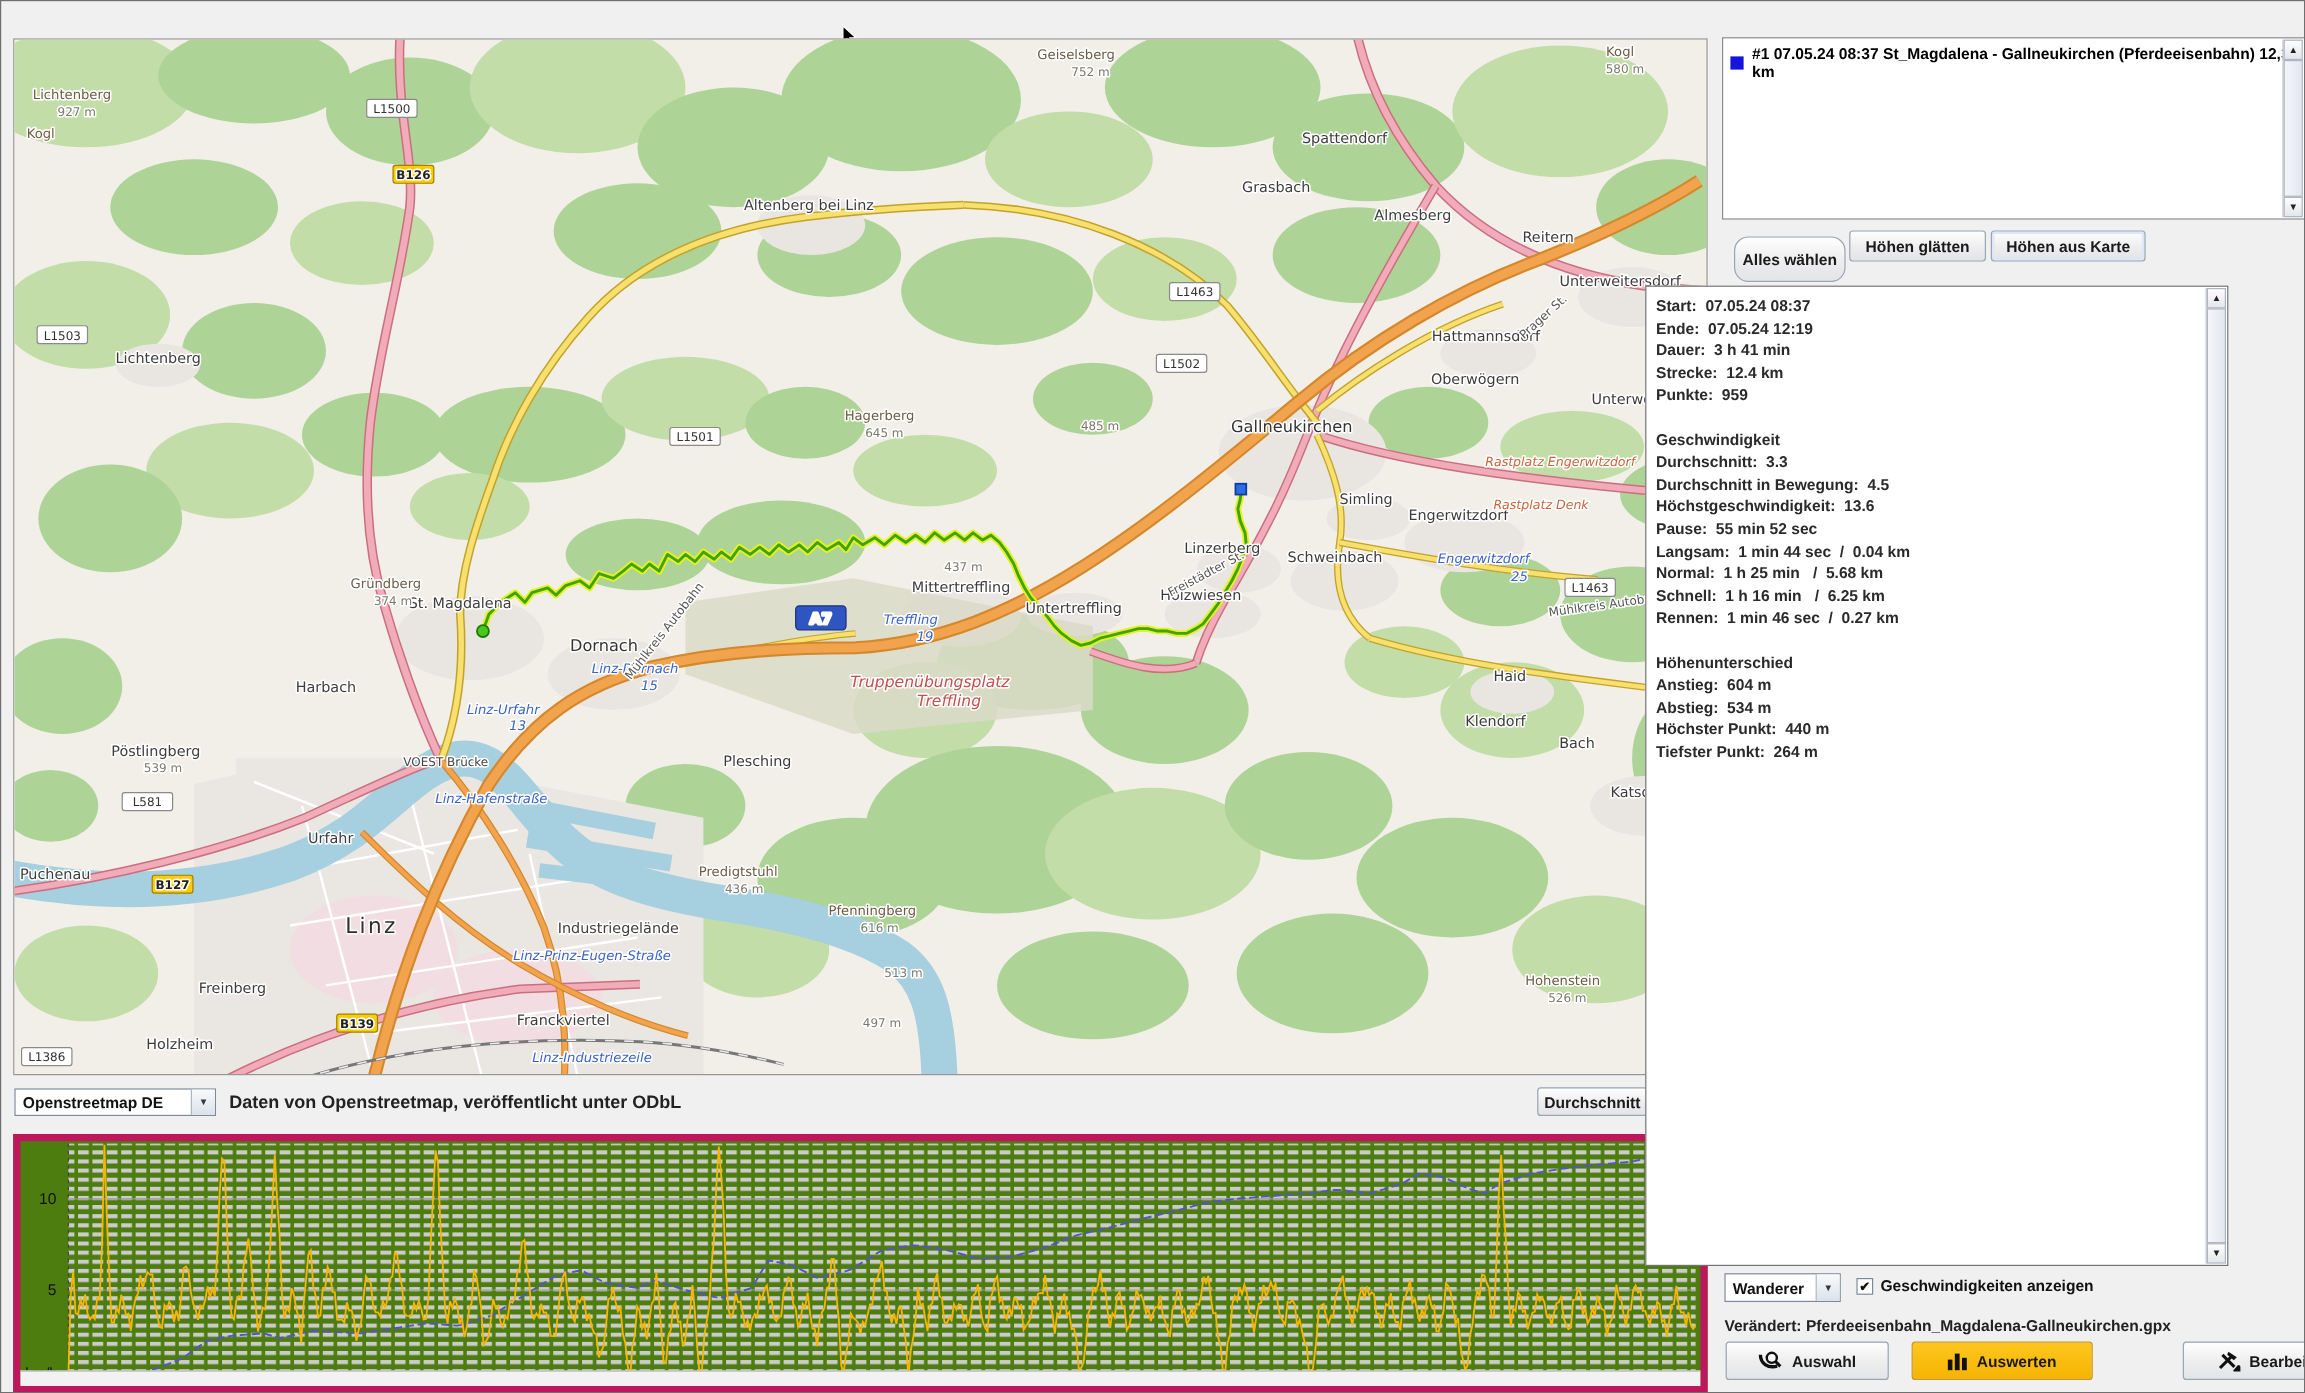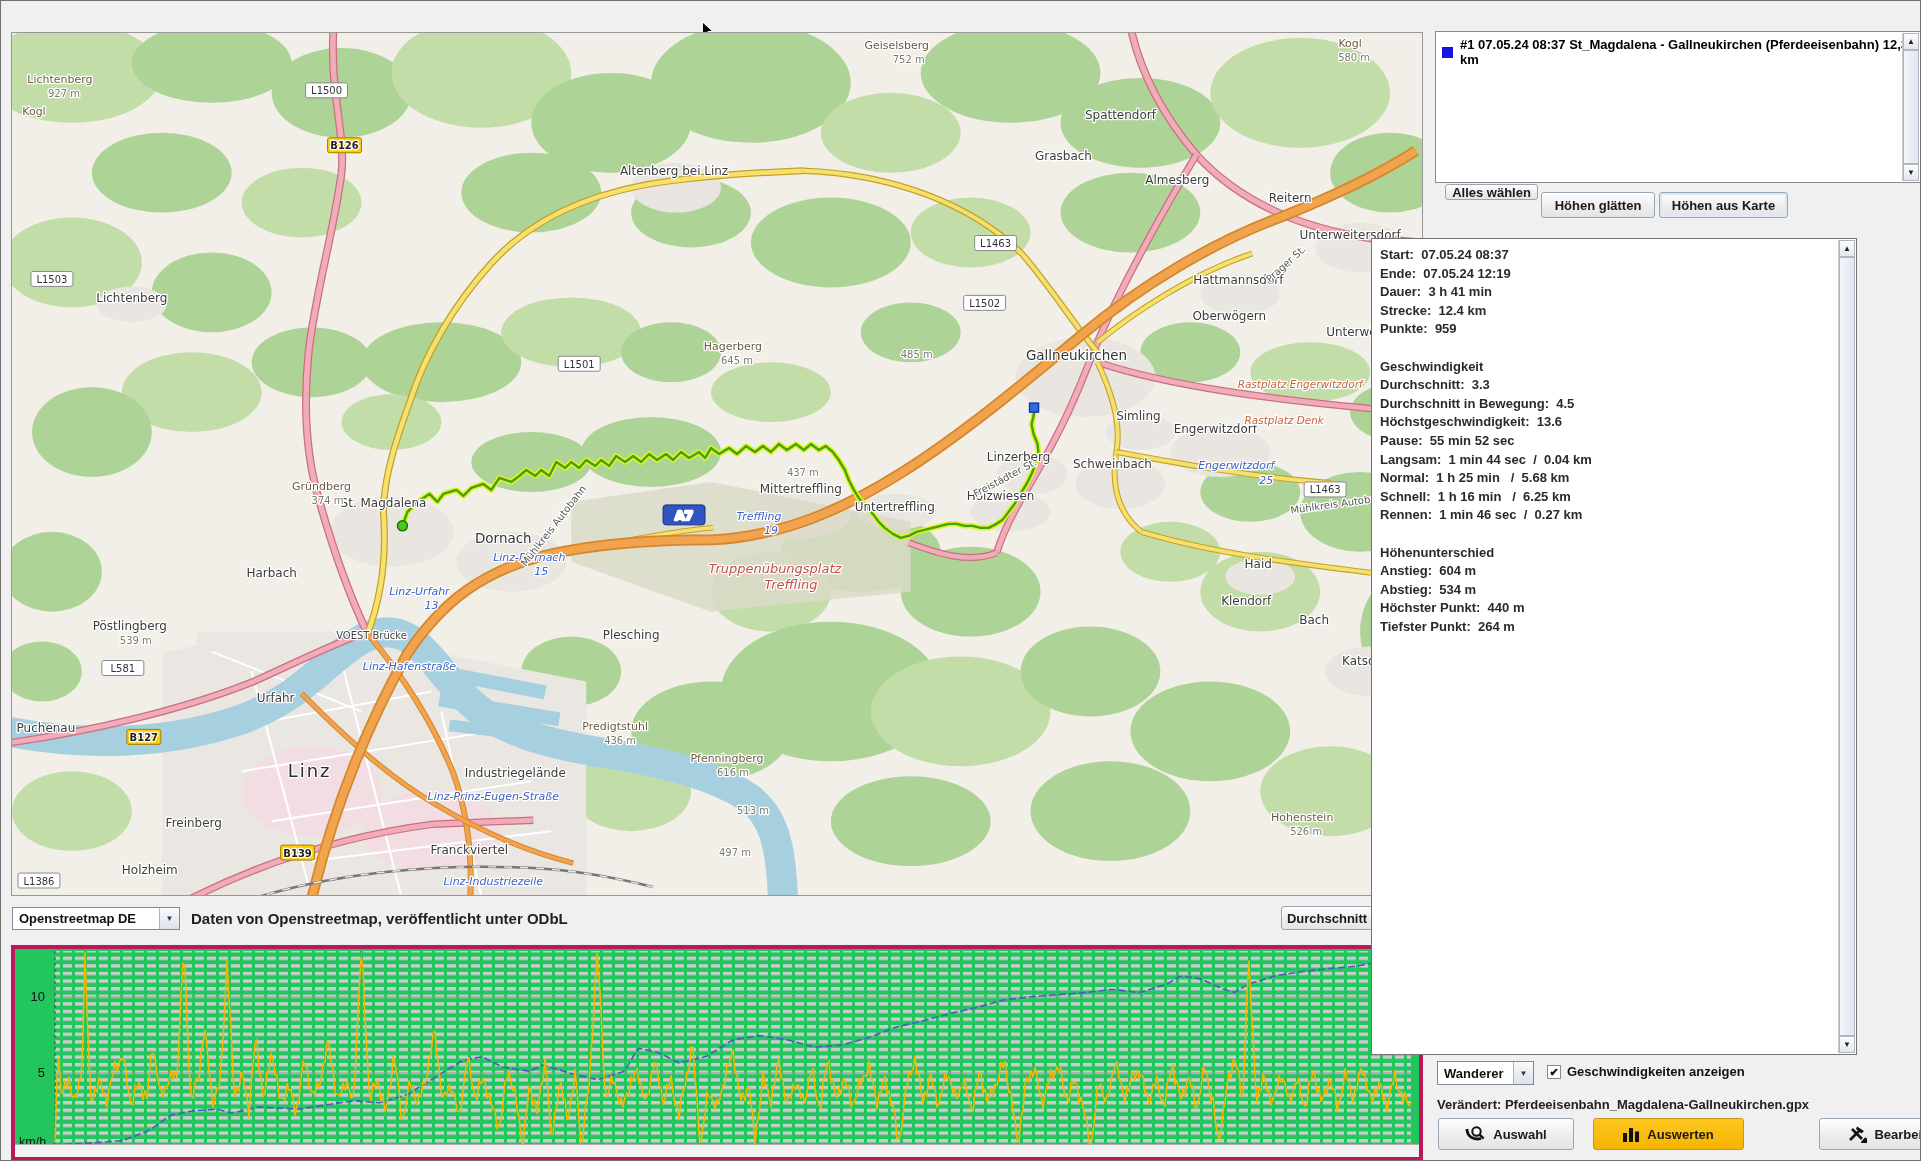--- a/index.html
+++ b/index.html
@@ -51,21 +51,21 @@
   .ml-roadname { font-size:10px; fill:#555; }
   .ml-small { font-size:10px; fill:#444; }
   .sh-white-r { fill:#FFF; stroke:#8A8A8A; }
   .sh-white-t { font-size:10px; fill:#333; }
   .sh-yellow-r{ fill:#FFCC00; stroke:#A08000; }
   .sh-yellow-t{ font-size:10px; font-weight:700; fill:#222; }
   .sh-blue-r  { fill:#2F55C2; stroke:#16317E; }
   .sh-blue-t  { font-size:12.5px; font-weight:700; fill:#FFF; }
   #map-bar-attrib { position:absolute; left:190px; top:909px; font-size:15px; font-weight:700; color:#222; }
   #chart-panel { position:absolute; left:10px; top:944px; width:1412px; height:216px;
-    border:4px solid #be185d; background:#22c55e; }
+    border:6px solid #be185d; background:#4d7c0f; }
   #chart-svg { display:block; }
   #chart-scroll { position:absolute; left:0; bottom:0; width:100%; height:13px; background:#F2F2F2;
     border-top:1px solid #B0B0B0; }
   
   #list-box { position:absolute; left:1434px; top:30px; width:486px; height:152px;
     background:#FFF; border:1px solid #8A8A8A; }
   .list-entry { display:flex; align-items:center; gap:7px; padding:5px 6px; font-size:13px;
     font-weight:700; color:#000; }
   .list-marker { width:11px; height:11px; flex:none; }
   #stats-box { position:absolute; left:1370px; top:237px; width:486px; height:817px;
@@ -404,21 +404,21 @@
           <span>#1  07.05.24 08:37   St_Magdalena - Gallneukirchen (Pferdeeisenbahn) 12,3 km</span>
         </div>
       </div>
     <div class="vscroll">
       <div class="sarrow">▲</div>
       <div class="sthumb"></div>
       <div class="sarrow">▼</div>
     </div>
   </div>
 
-  <button class="wbtn" style="left:1444px; top:183px; width:93px; height:16px;">Alles wählen</button>
+  <button class="wbtn" style="left:1444px; top:196px; width:93px; height:38px;border-radius:12px;">Alles wählen</button>
   <button class="wbtn" style="left:1540px; top:191px; width:114px; height:26px;">Höhen glätten</button>
   <button class="wbtn focused" style="left:1658px; top:191px; width:129px; height:26px;">Höhen aus Karte</button>
 
   <div id="stats-box">
     <div id="stats-lines">
         <div class="stat-line">Start:  07.05.24 08:37</div>
         <div class="stat-line">Ende:  07.05.24 12:19</div>
         <div class="stat-line">Dauer:  3 h 41 min</div>
         <div class="stat-line">Strecke:  12.4 km</div>
         <div class="stat-line">Punkte:  959</div>

